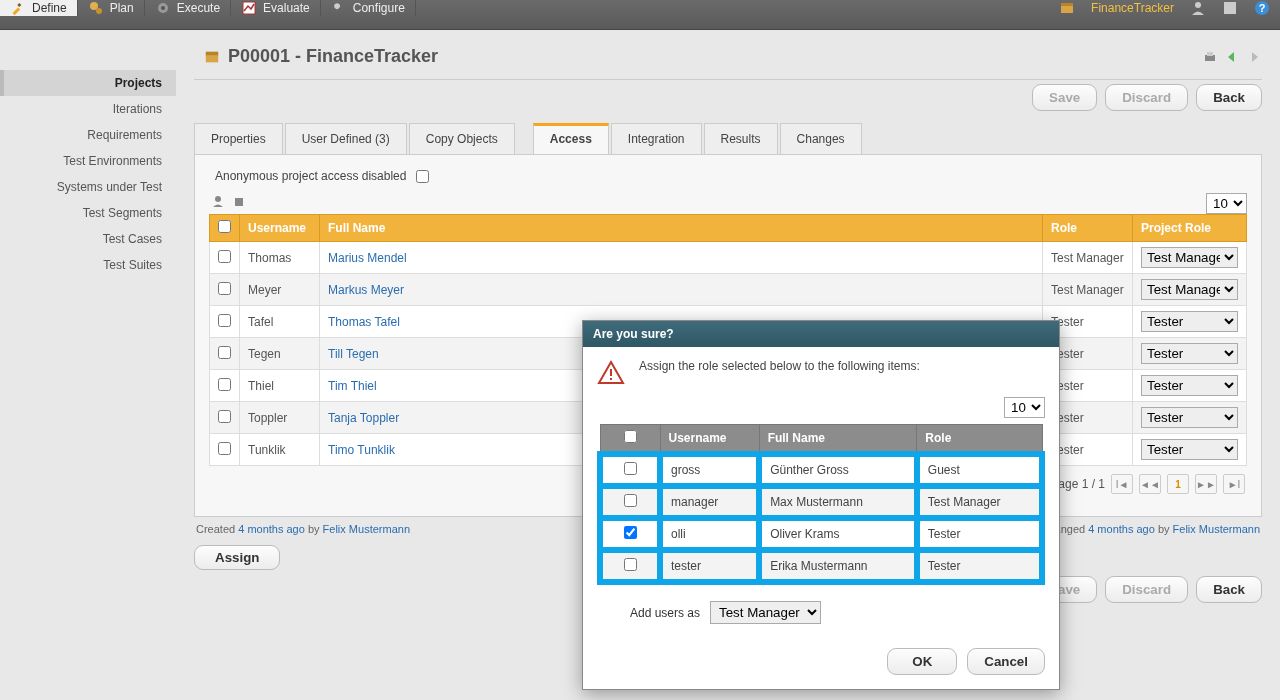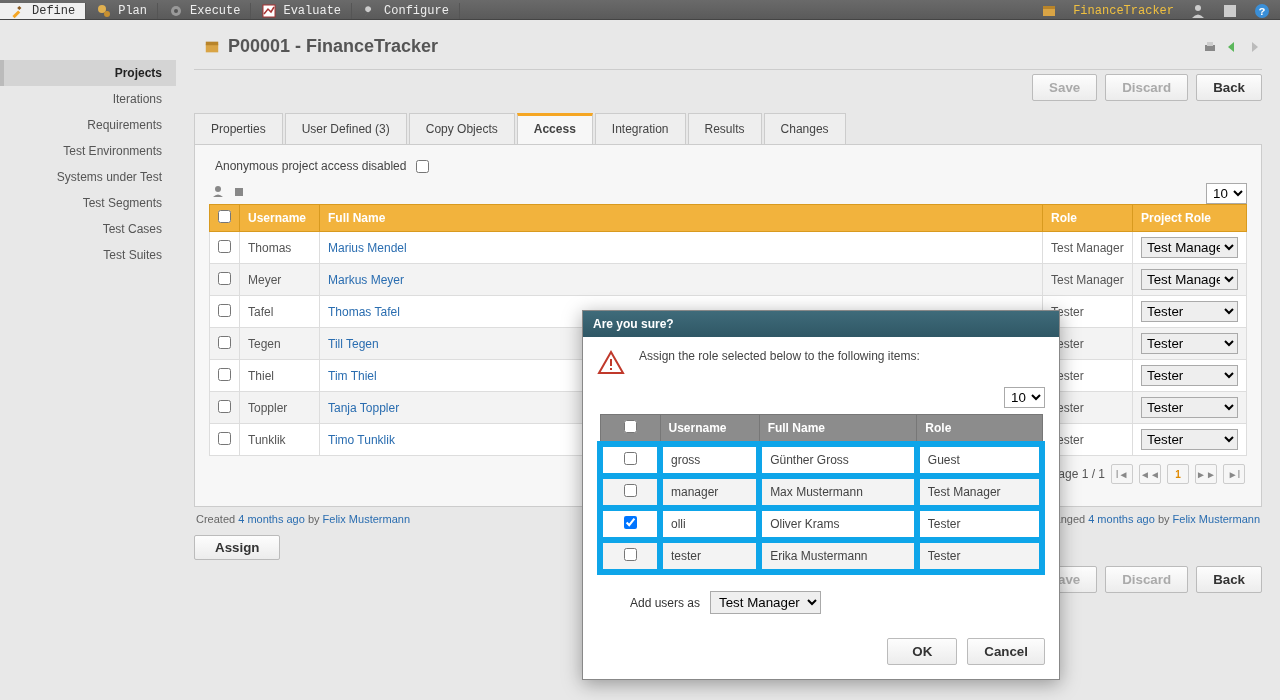--- a/index.html
+++ b/index.html
@@ -1,19 +1,19 @@
 <!DOCTYPE html>
 <html><head>
 <meta charset="utf-8">
 <style>
 * { box-sizing: border-box; margin: 0; padding: 0; }
 body { font-family: Arial, sans-serif; font-size: 12px; color: #333; background: #e8e8e8; width: 1280px; height: 700px; overflow: hidden; }
 
 
-.topbar { height: 20px; background: linear-gradient(#6a6a6a,#5a5a5a); display: flex; align-items: flex-end; border-bottom: 1px solid #444; font-family: Liberation Mono, monospace; }
+.topbar { height: 30px; background: linear-gradient(#6a6a6a,#5a5a5a); display: flex; align-items: flex-start; border-bottom: 1px solid #444; }
 .topbar-tab { display: flex; align-items: center; padding: 0 10px; gap: 6px; color: #eee; cursor: pointer; border-right: 1px solid #555; }
 .topbar-tab.active { background: #f0f0f0; color: #333; }
 .topbar-spacer { flex: 1; }
 .topbar-right { display: flex; align-items: center; gap: 16px; padding-right: 10px; color: #f0c040; }
 .topbar-right .icon { color: #ccc; }
 
 .icon { display: inline-flex; width: 16px; height: 16px; align-items: center; justify-content: center; }
 
 
 .main { display: flex; height: 670px; }
@@ -21,27 +21,27 @@
 .sidebar-item { text-align: right; padding: 6px 14px 6px 8px; color: #555; cursor: pointer; }
 .sidebar-item.active { background: #d4d4d4; color: #222; font-weight: bold; border-left: 4px solid #bbb; }
 
 .content { flex: 1; padding: 10px 18px; position: relative; }
 .page-head { display: flex; align-items: center; gap: 8px; padding: 6px 0 12px 10px; }
 .page-title { font-size: 18px; font-weight: bold; color: #555; }
 .page-head-sp { flex: 1; }
 .head-icons { display:flex; gap:6px; }
 
 .action-row { display: flex; justify-content: flex-end; gap: 8px; padding: 4px 0 12px 0; border-top:1px solid #ccc;}
-.btn { background: linear-gradient(#fdfdfd,#ececec); border: 1px solid #bbb; border-radius: 2px; padding: 5px 16px; cursor: pointer; color:#333; font-weight:bold; }
+.btn { background: linear-gradient(#fdfdfd,#ececec); border: 1px solid #bbb; border-radius: 9px; padding: 5px 16px; cursor: pointer; color:#333; font-weight:bold; }
 .btn.disabled { color: #aaa; cursor: default; }
 .btn.small { padding: 4px 20px; font-weight: bold; }
 
 .tabs { display: flex; border-bottom: 1px solid #ccc; }
 .tab { padding: 8px 16px; background: #eee; border: 1px solid #ccc; border-bottom: none; margin-right: 2px; cursor: pointer; color:#444; }
-.tab.active { background: #f7f7f7; border-top: 3px solid #f5a623; padding-top: 6px; font-weight: bold; }
+.tab.active { background: #f7f7f7; border-top: 3px solid #f5a623; padding-top: 6px; font-weight: bold; margin-left: 16px; }
 
 .panel { background: #f7f7f7; border: 1px solid #ccc; border-top: none; padding: 10px 14px 14px 14px; }
 
 .anon-row { display: flex; align-items: center; gap: 10px; padding: 4px 0 10px 6px; color:#444;}
 .mini-icons { display:flex; gap:4px; padding: 0 0 2px 2px;}
 .pagesize-row { display:flex; justify-content: flex-end; align-items:center; gap:4px; margin-top:-18px; }
 select.page-size { border:1px solid #aaa; background:#fff; padding:1px 2px; }
 
 table.grid { width: 100%; border-collapse: collapse; }
 table.grid th { background: #f2b33d; color: #fff; font-weight: bold; padding: 5px 8px; border: 1px solid #d89a1f; text-align:left; font-size:12px;}

